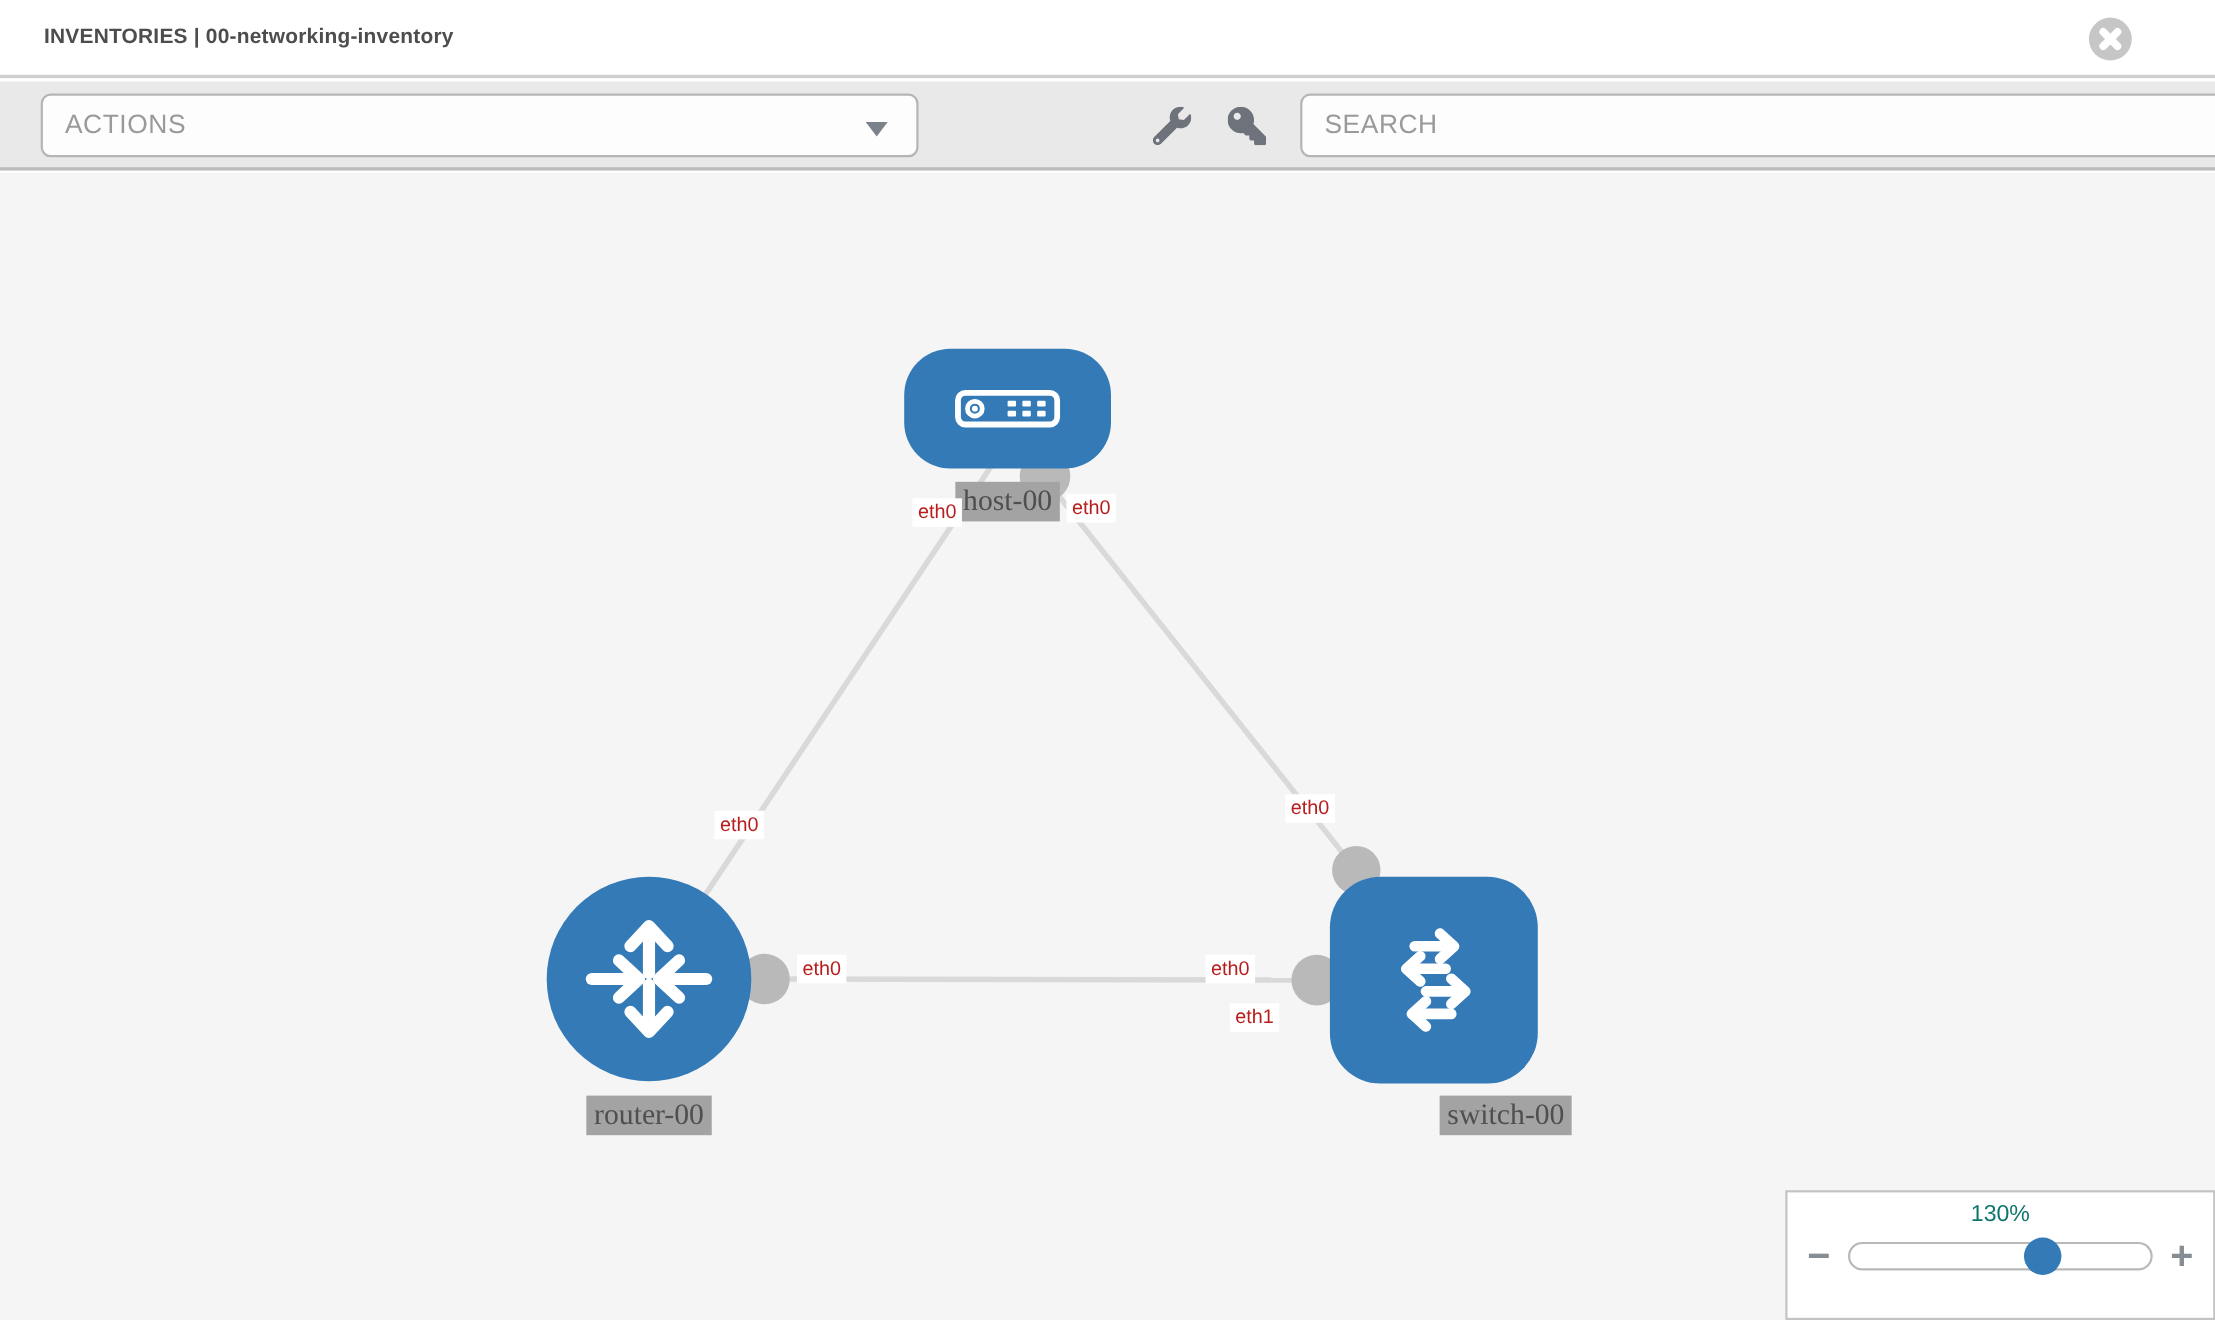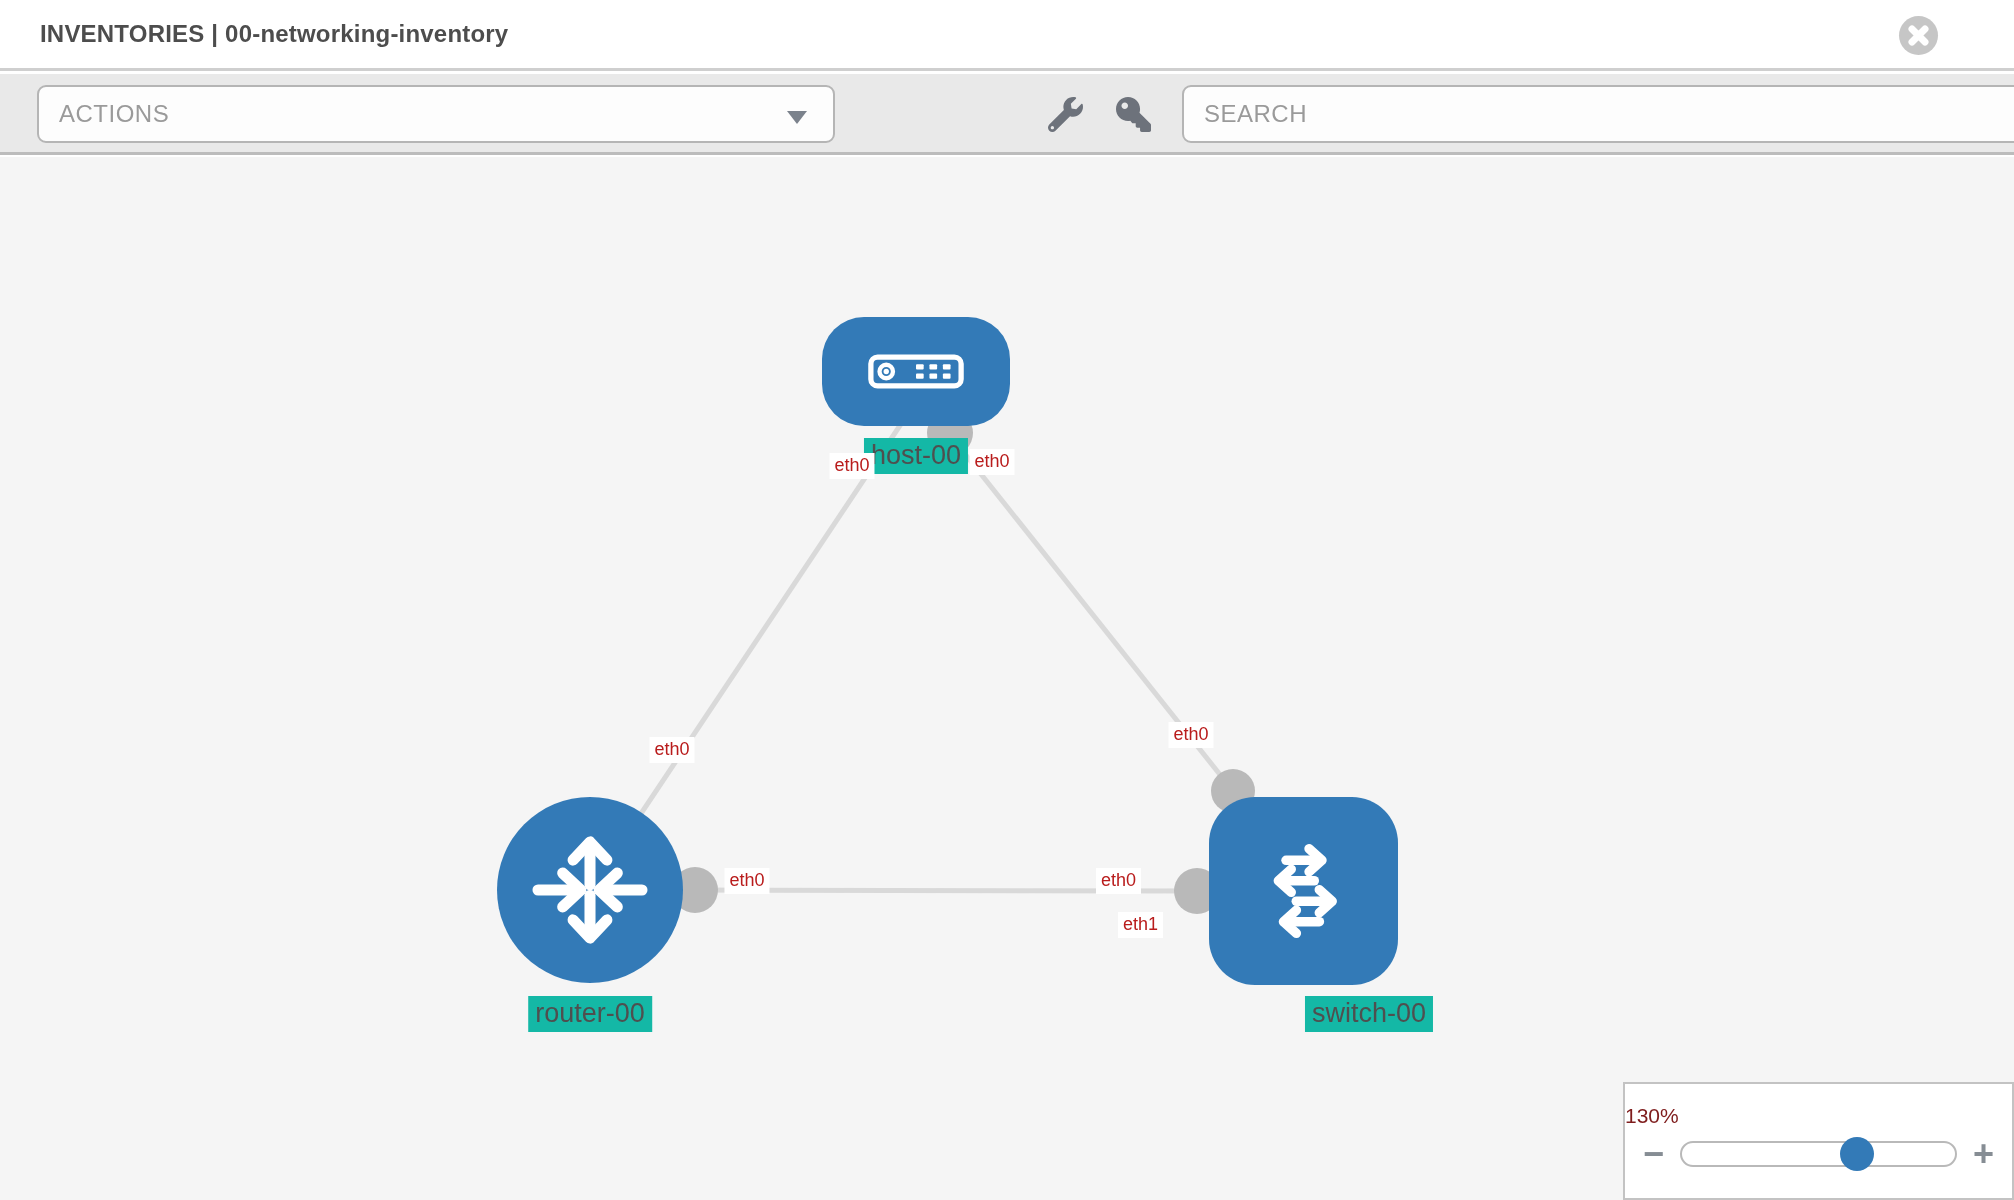--- a/index.html
+++ b/index.html
@@ -8,21 +8,21 @@
     font-family:"Liberation Sans", sans-serif;
     position:relative; overflow:hidden; background:#ffffff;
   }
   
   .hdr {
     position:absolute; left:0; top:0; width:2014px; height:71px;
     background:#ffffff; border-bottom:3px solid #cfcfcf;
     display:flex; align-items:center;
   }
   .hdr-title {
-    margin-left:40px; font-size:24px; font-weight:bold; color:#4d4d4d;
+    margin-left:40px; font-size:19px; font-weight:bold; color:#4d4d4d;
     letter-spacing:0.2px;
   }
   .close-btn {
     position:absolute; right:76px; top:16px; width:39px; height:39px;
     border-radius:50%; background:#c6c6c6; cursor:pointer;
     display:flex; align-items:center; justify-content:center;
   }
   
   .toolbar {
     position:absolute; left:0; top:74px; width:2014px; height:81px;
@@ -57,35 +57,35 @@
   .net-svg { position:absolute; left:0; top:0; }
   .node {
     position:absolute; background:#337ab7; cursor:pointer;
     display:flex; align-items:center; justify-content:center;
   }
   .node-host   { left:822px;  top:317px; width:188px; height:109px; border-radius:42px; }
   .node-router { left:497px;  top:797px; width:186px; height:186px; border-radius:50%; }
   .node-switch { left:1209px; top:797px; width:189px; height:188px; border-radius:46px; }
   .node-label {
     position:absolute; transform:translateX(-50%);
-    font-size:27px; color:#4f4f4f; background:#14b8a6;
-    padding:3px 7px; white-space:nowrap; line-height:1.1;
+    font-size:27px; color:#4f4f4f; background:#a3a3a3;
+    padding:3px 7px; white-space:nowrap; line-height:1.1;font-family:Liberation Serif, serif;
   }
   .if-label {
     position:absolute; font-size:18px; color:#b91c1c; background:#ffffff;
     padding:3px 5px; white-space:nowrap; line-height:1.1;
   }
   .centered { transform:translateX(-50%); }
   
   .zoom-panel {
     position:absolute; left:1623px; top:1082px; width:391px; height:118px;
     background:#ffffff; border:2px solid #c3c3c3;
   }
   .zoom-level {
-    margin-top:20px; font-size:21px; color:#7f1d1d;
+    text-align:center; margin-top:8px; font-size:21px; color:#0f766e;
   }
   .zoom-row {
     display:flex; align-items:center; padding:0 18px; margin-top:4px; height:44px;
   }
   .zoom-sign {
     font-size:36px; font-weight:bold; color:#868d94; line-height:36px;
     cursor:pointer; user-select:none;
   }
   .zoom-track {
     flex:1; height:26px; margin:0 16px; background:#ffffff;

